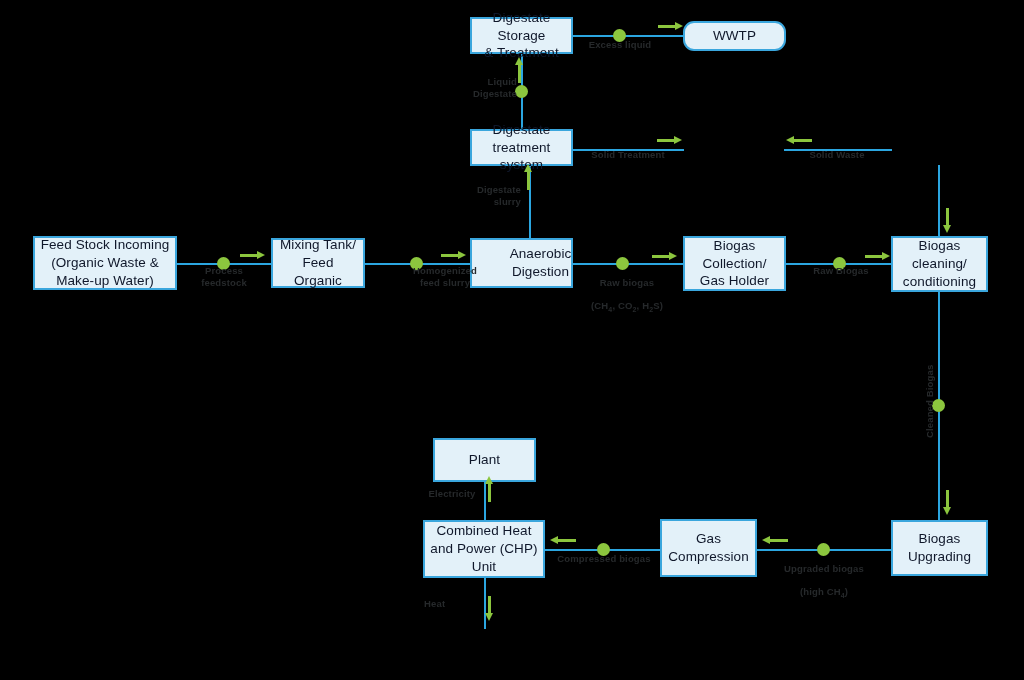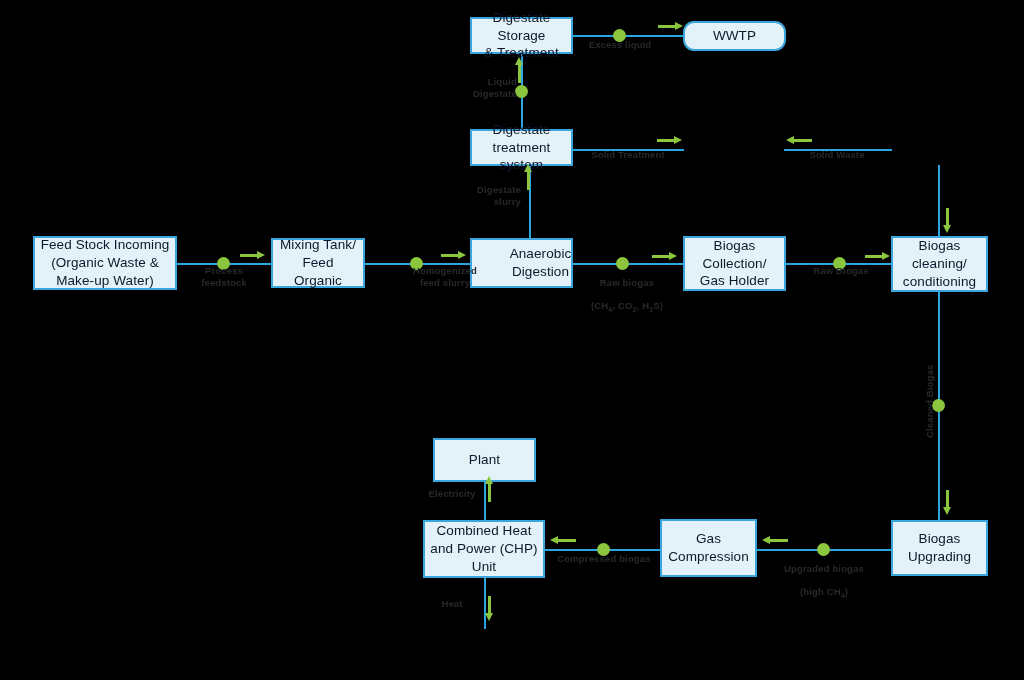--- a/index.html
+++ b/index.html
@@ -267,15 +267,15 @@
 
   <div class="elabel" style="left:777px;top:551px;width:94px;">
     <span style="display: block;">Upgraded biogas</span>
     <span style="display: block;"><span>(high CH</span><sub>4</sub><span>)</span></span>
   </div>
 
   <div class="elabel" style="left: 552px; top: 553px; width: 104px; white-space: pre-line;">Compressed biogas</div>
 
   <div class="elabel" style="left: 424px; top: 488px; width: 56px; white-space: pre-line;">Electricity</div>
 
-  <div class="elabel" style="left: 424px; top: 598px; width: 56px; text-align: center; white-space: pre-line;">Heat</div>
+  <div class="elabel" style="left: 424px; top: 598px; width: 56px; text-align: left; white-space: pre-line;">Heat</div>
 
 </div>
 
 </body></html>

